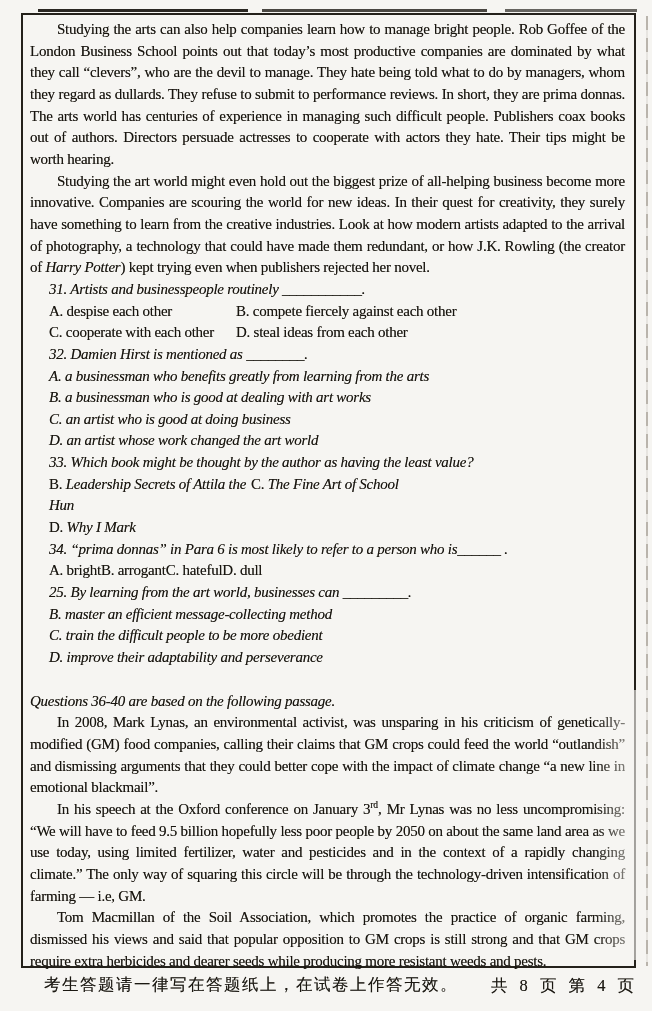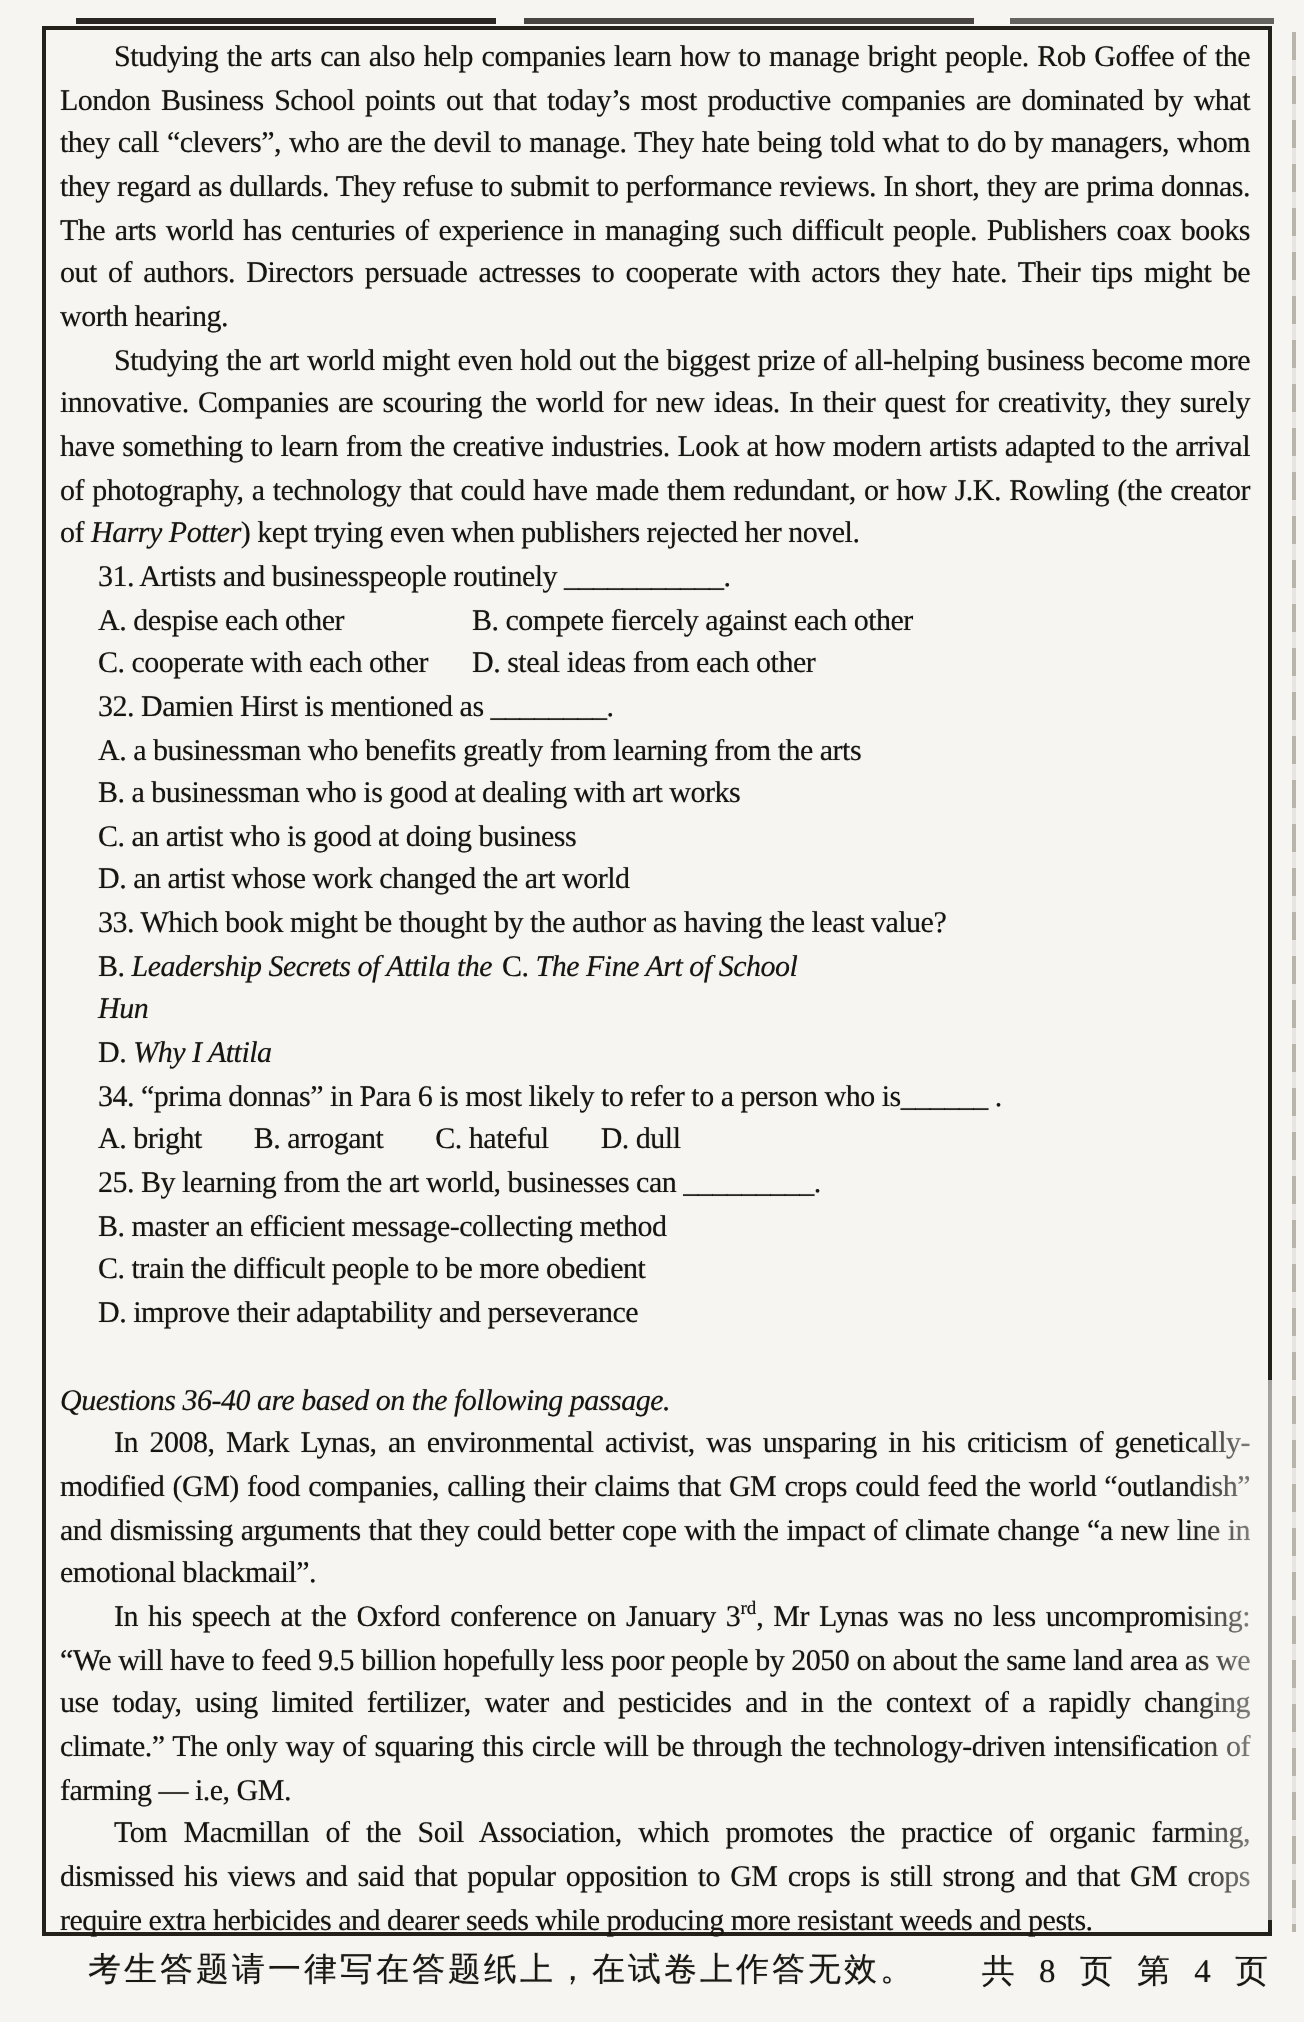--- a/index.html
+++ b/index.html
@@ -58,27 +58,27 @@
     line-height: 21.65px;
     letter-spacing: -0.25px;
     text-shadow: 0 0 0.4px rgba(20, 17, 10, 0.55);
   }
   .para {
     margin: 0;
     text-align: justify;
     text-indent: 27px;
   }
   .qblock { padding-left: 19px; }
-  .qline  { margin: 0; }
+  .qline  { margin: 0; font-style: italic; }
   .opt-2col {
     display: grid;
     grid-template-columns: 187px 1fr;
   }
   .opt-2col.wide { grid-template-columns: 202px 1fr; }
-  .opt-row { display: flex; gap: 26px; }
+  .opt-row { display: flex; }
   .it { font-style: italic; }
   .section-note {
     margin: 22px 0 0 0;
     font-style: italic;
     text-indent: 0;
     text-align: left;
   }
   sup.ord {
     font-size: 9.5px;
     line-height: 0;
@@ -153,21 +153,21 @@
       <div class="qline">B. a businessman who is good at dealing with art works</div>
       <div class="qline">C. an artist who is good at doing business</div>
       <div class="qline">D. an artist whose work changed the art world</div>
     </div>
 
     <div class="qblock">
       <div class="qline">33. Which book might be thought by the author as having the least value?</div>
       <div class="opt-2col wide">
         <span><span>B. </span><span class="it">Leadership Secrets of Attila the Hun</span></span>
         <span><span>C. </span><span class="it">The Fine Art of School</span></span>
-        <span><span>D. </span><span class="it">Why I Attila</span></span>
+        <span><span>D. </span><span class="it">Why I Mark</span></span>
       </div>
     </div>
 
     <div class="qblock">
       <div class="qline">34. “prima donnas” in Para 6 is most likely to refer to a person who is______ .</div>
       <div class="opt-row">
         <span>A. bright</span>
         <span>B. arrogant</span>
         <span>C. hateful</span>
         <span>D. dull</span>

